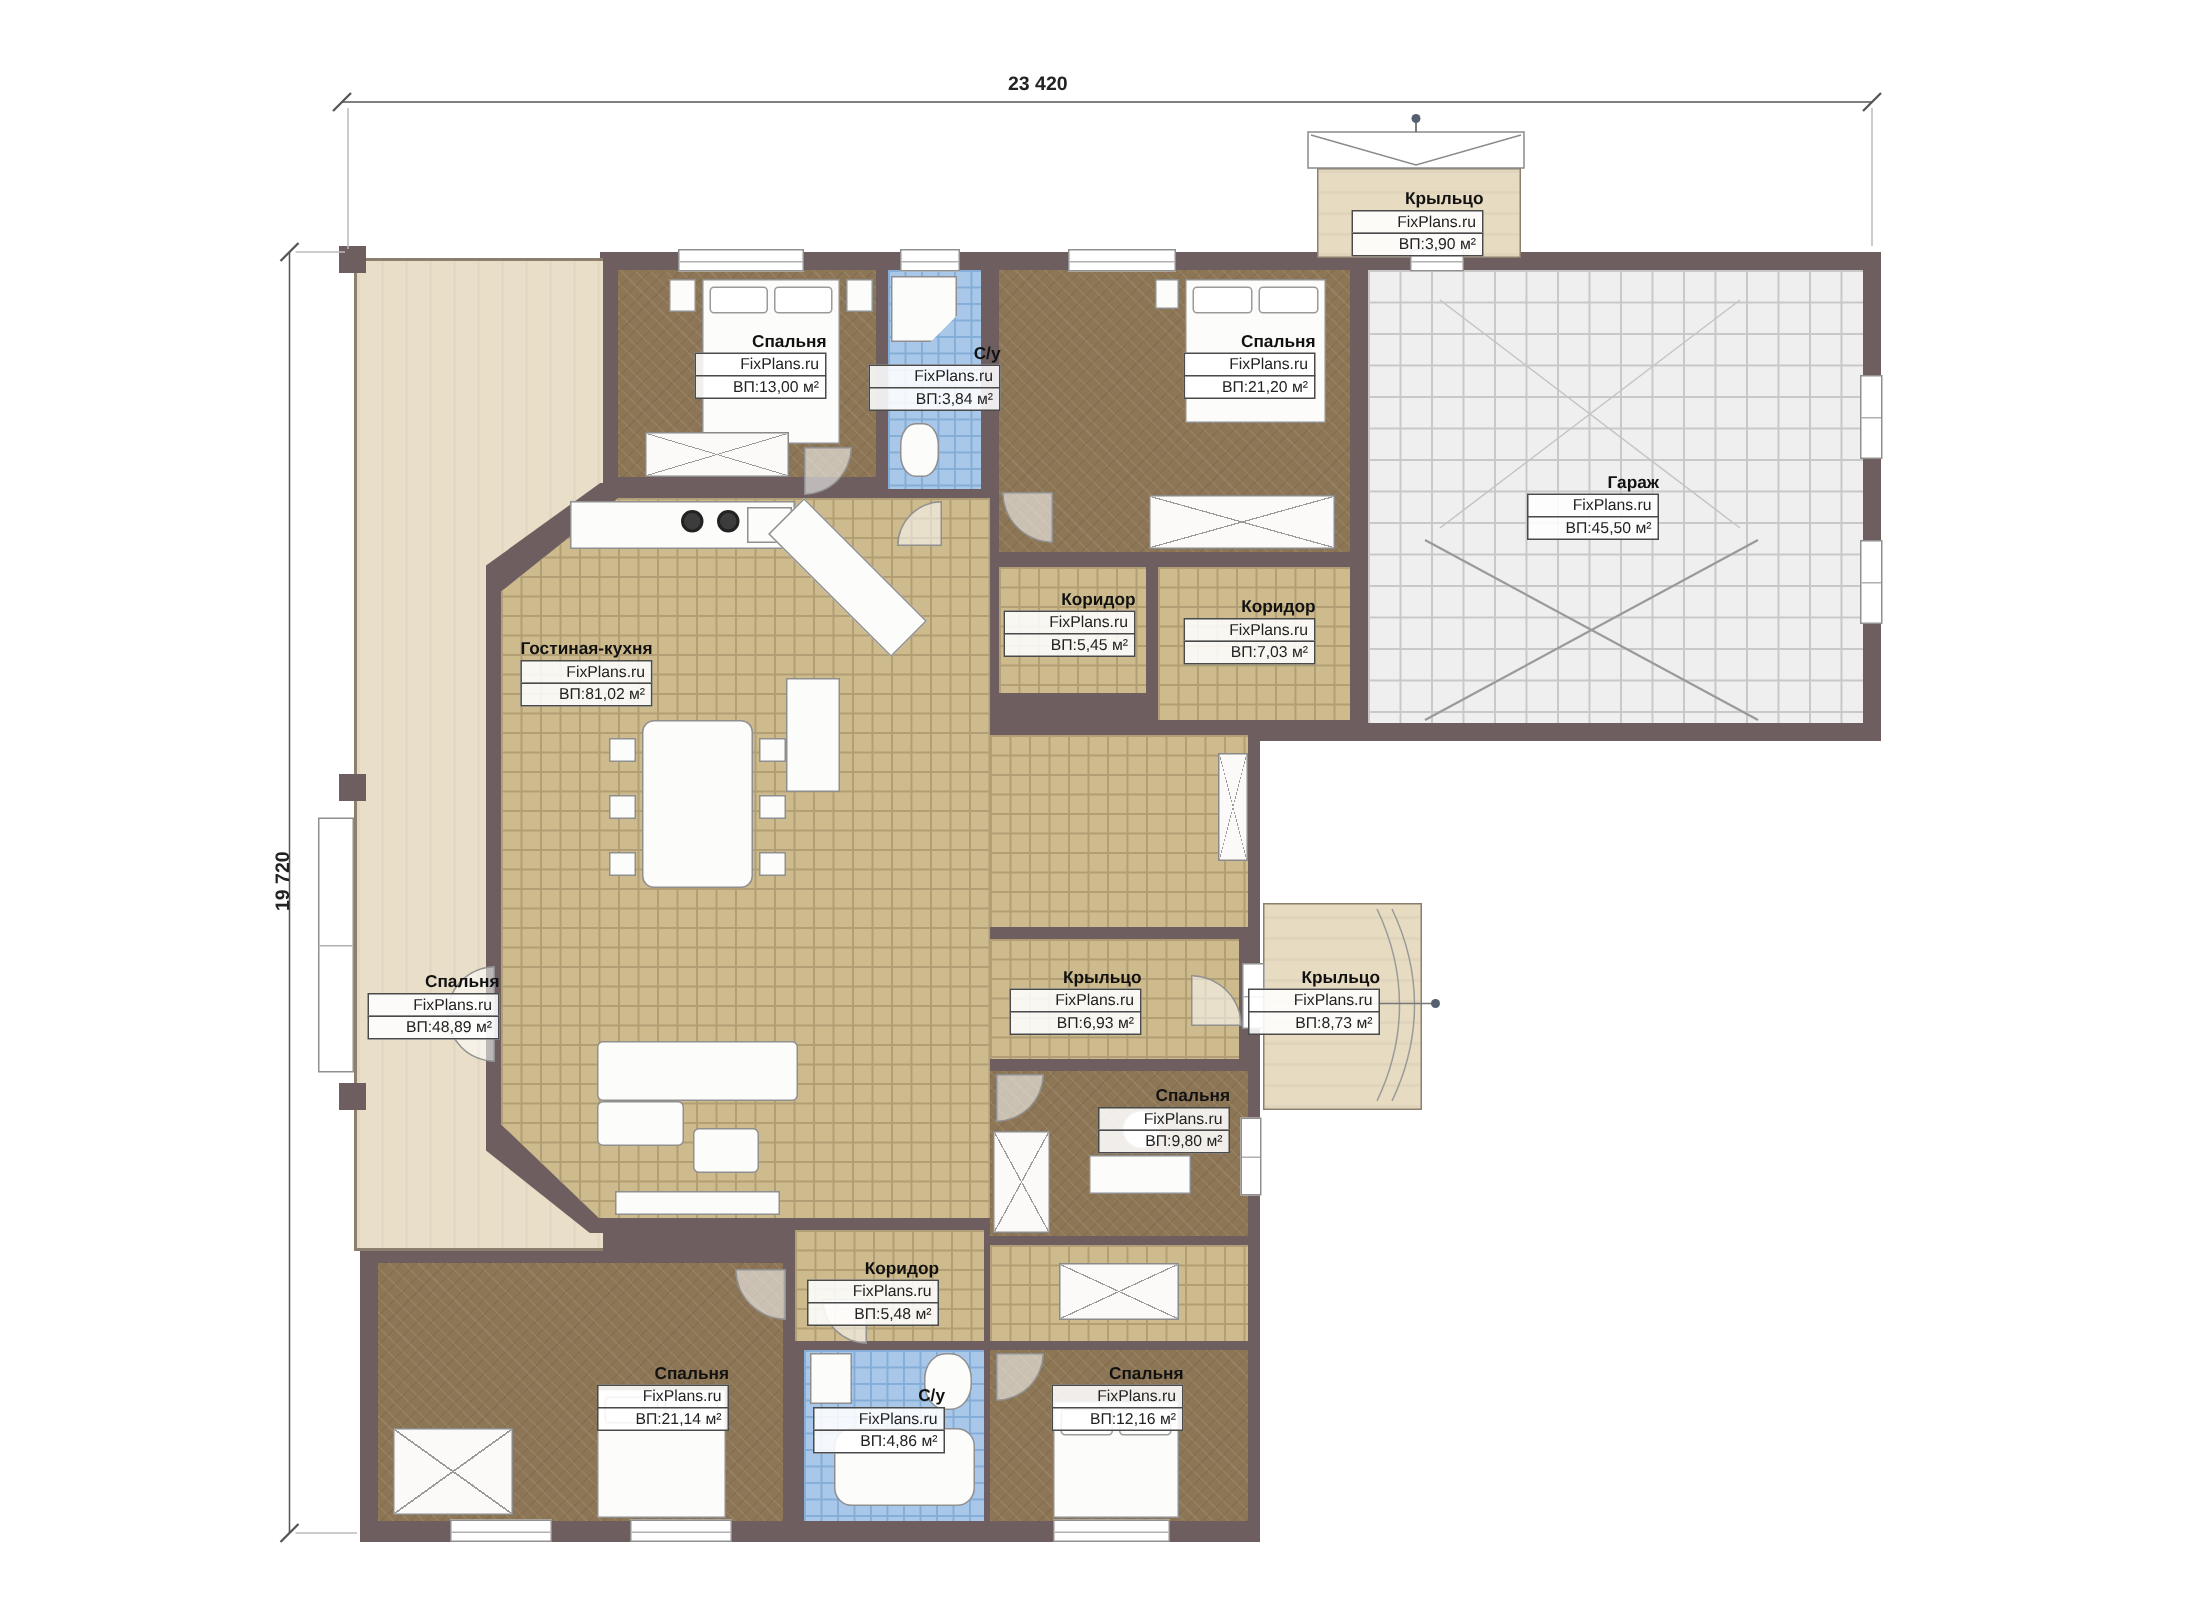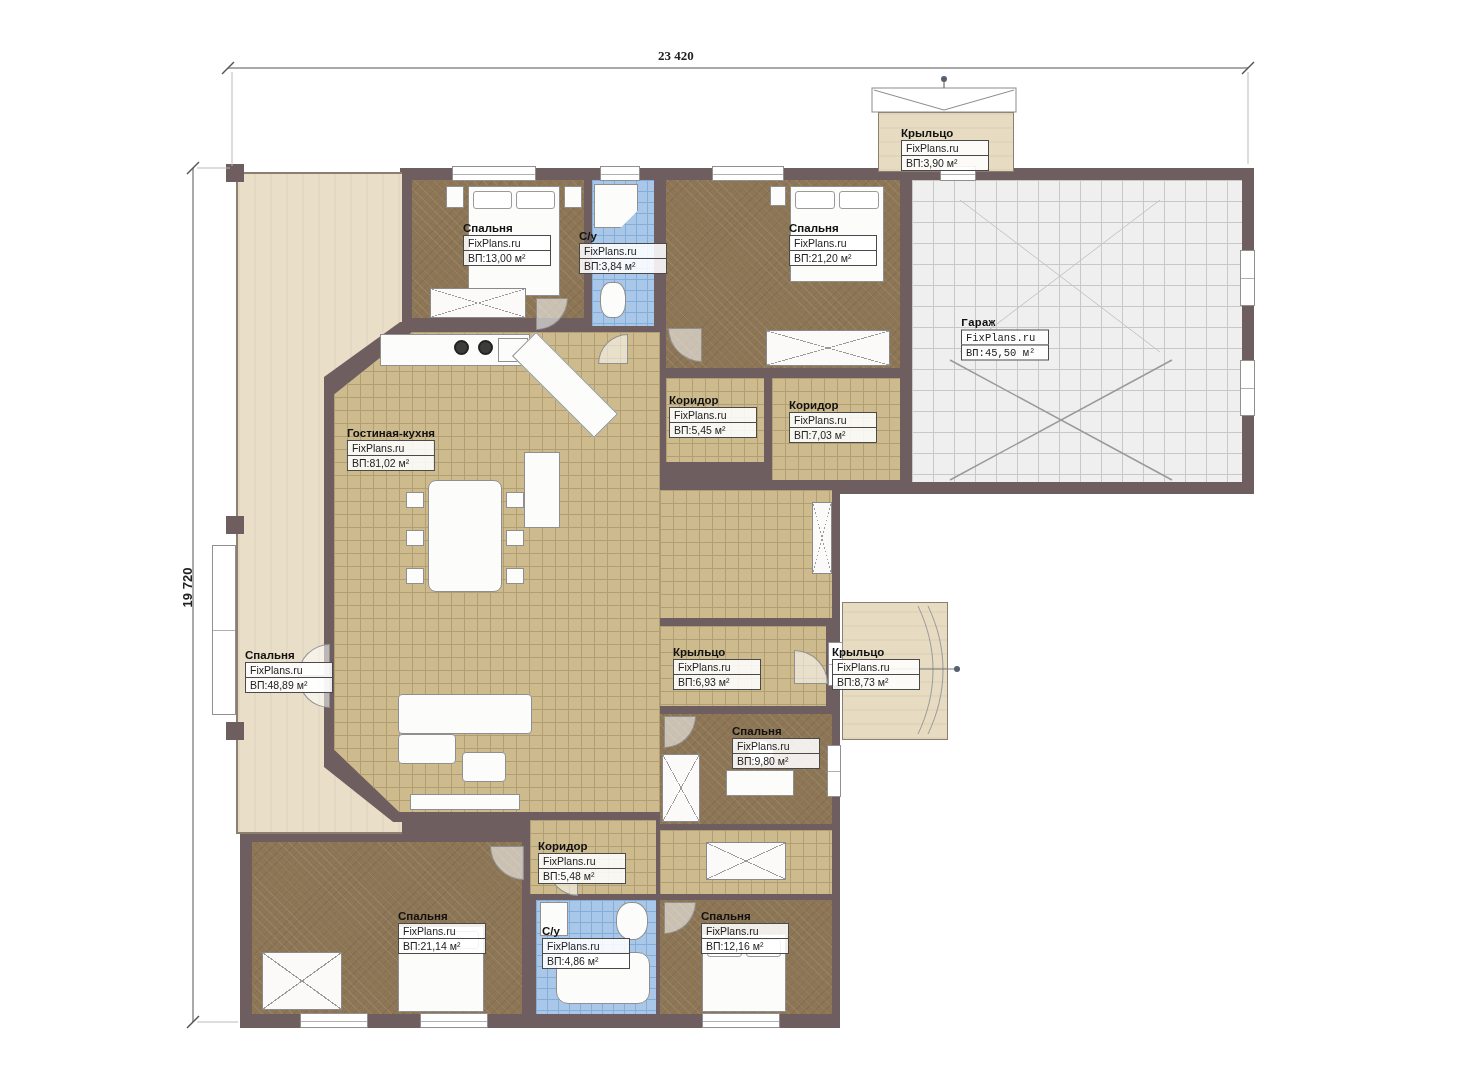--- a/index.html
+++ b/index.html
@@ -37,21 +37,21 @@
   .bed{display:flex;gap:4px;padding:4px;align-items:flex-start;}
   .pillow{height:16px;flex:1;border:1px solid #9a9a9a;background:#fff;border-radius:3px;}
   .round{border-radius:50%;}
   .burner{position:absolute;width:15px;height:15px;border-radius:50%;background:#3c3c3c;border:2px solid #222;box-sizing:border-box;}
   
   .win{position:absolute;background:#ffffff;border:1px solid #909090;box-sizing:border-box;}
   .win:after{content:"";position:absolute;left:0;top:50%;width:100%;height:1px;background:#b0b0b0;}
   
   .arc{position:absolute;border:1px solid #909090;background:rgba(255,255,255,.55);box-sizing:border-box;}
   
-  .room-label{position:absolute;transform:translate(-50%,-50%);text-align:left;z-index:30;}
+  .room-label{position:absolute;transform:translate(-50%,-50%);text-align:right;z-index:30;}
   .rl-name{font-size:11.5px;font-weight:bold;color:#111;margin-bottom:1px;white-space:nowrap;}
   .rl-box{display:block;background:rgba(255,255,255,.88);border:1px solid #4a4a4a;
           font-size:10.5px;line-height:14px;color:#222;padding:0 4px;min-width:78px;white-space:nowrap;}
   .rl-box + .rl-box{margin-top:-1px;}
   
   .dim-text{position:absolute;font-size:13px;font-weight:bold;color:#222;z-index:40;}
   svg.overlay{position:absolute;left:0;top:0;z-index:20;pointer-events:none;}
 </style>
 </head>
 <body>
@@ -194,21 +194,21 @@
     <line x1="232" y1="72" x2="232" y2="166" stroke="#bbbbbb" stroke-width="1"></line>
     <line x1="1248" y1="72" x2="1248" y2="164" stroke="#bbbbbb" stroke-width="1"></line>
 
     <line x1="193" y1="168" x2="193" y2="1022" stroke="#555" stroke-width="1"></line>
     <line x1="187" y1="174" x2="199" y2="162" stroke="#555" stroke-width="1.5"></line>
     <line x1="187" y1="1028" x2="199" y2="1016" stroke="#555" stroke-width="1.5"></line>
     <line x1="197" y1="168" x2="230" y2="168" stroke="#bbbbbb" stroke-width="1"></line>
     <line x1="197" y1="1022" x2="238" y2="1022" stroke="#bbbbbb" stroke-width="1"></line>
   </svg>
 
-  <div class="dim-text" style="left:658px;top:48px;font-family:Liberation Serif, serif;">23 420</div>
+  <div class="dim-text" style="left:672px;top:48px;">23 420</div>
   <div class="dim-text" style="left:168px;top:580px;transform:rotate(-90deg);transform-origin:center;">19 720</div>
 
   <div class="room-label" style="left:945px;top:149px;">
     <div class="rl-name">Крыльцо</div>
     <span class="rl-box">FixPlans.ru</span>
     <span class="rl-box">ВП:3,90 м²</span>
   </div>
   <div class="room-label" style="left:507px;top:244px;">
     <div class="rl-name">Спальня</div>
     <span class="rl-box">FixPlans.ru</span>
@@ -217,21 +217,21 @@
   <div class="room-label" style="left:623px;top:252px;">
     <div class="rl-name">С/у</div>
     <span class="rl-box">FixPlans.ru</span>
     <span class="rl-box">ВП:3,84 м²</span>
   </div>
   <div class="room-label" style="left:833px;top:244px;">
     <div class="rl-name">Спальня</div>
     <span class="rl-box">FixPlans.ru</span>
     <span class="rl-box">ВП:21,20 м²</span>
   </div>
-  <div class="room-label" style="left:1005px;top:338px;font-family:Liberation Mono, monospace;">
+  <div class="room-label" style="left:1062px;top:338px;">
     <div class="rl-name">Гараж</div>
     <span class="rl-box">FixPlans.ru</span>
     <span class="rl-box">ВП:45,50 м²</span>
   </div>
   <div class="room-label" style="left:713px;top:416px;">
     <div class="rl-name">Коридор</div>
     <span class="rl-box">FixPlans.ru</span>
     <span class="rl-box">ВП:5,45 м²</span>
   </div>
   <div class="room-label" style="left:833px;top:421px;">

